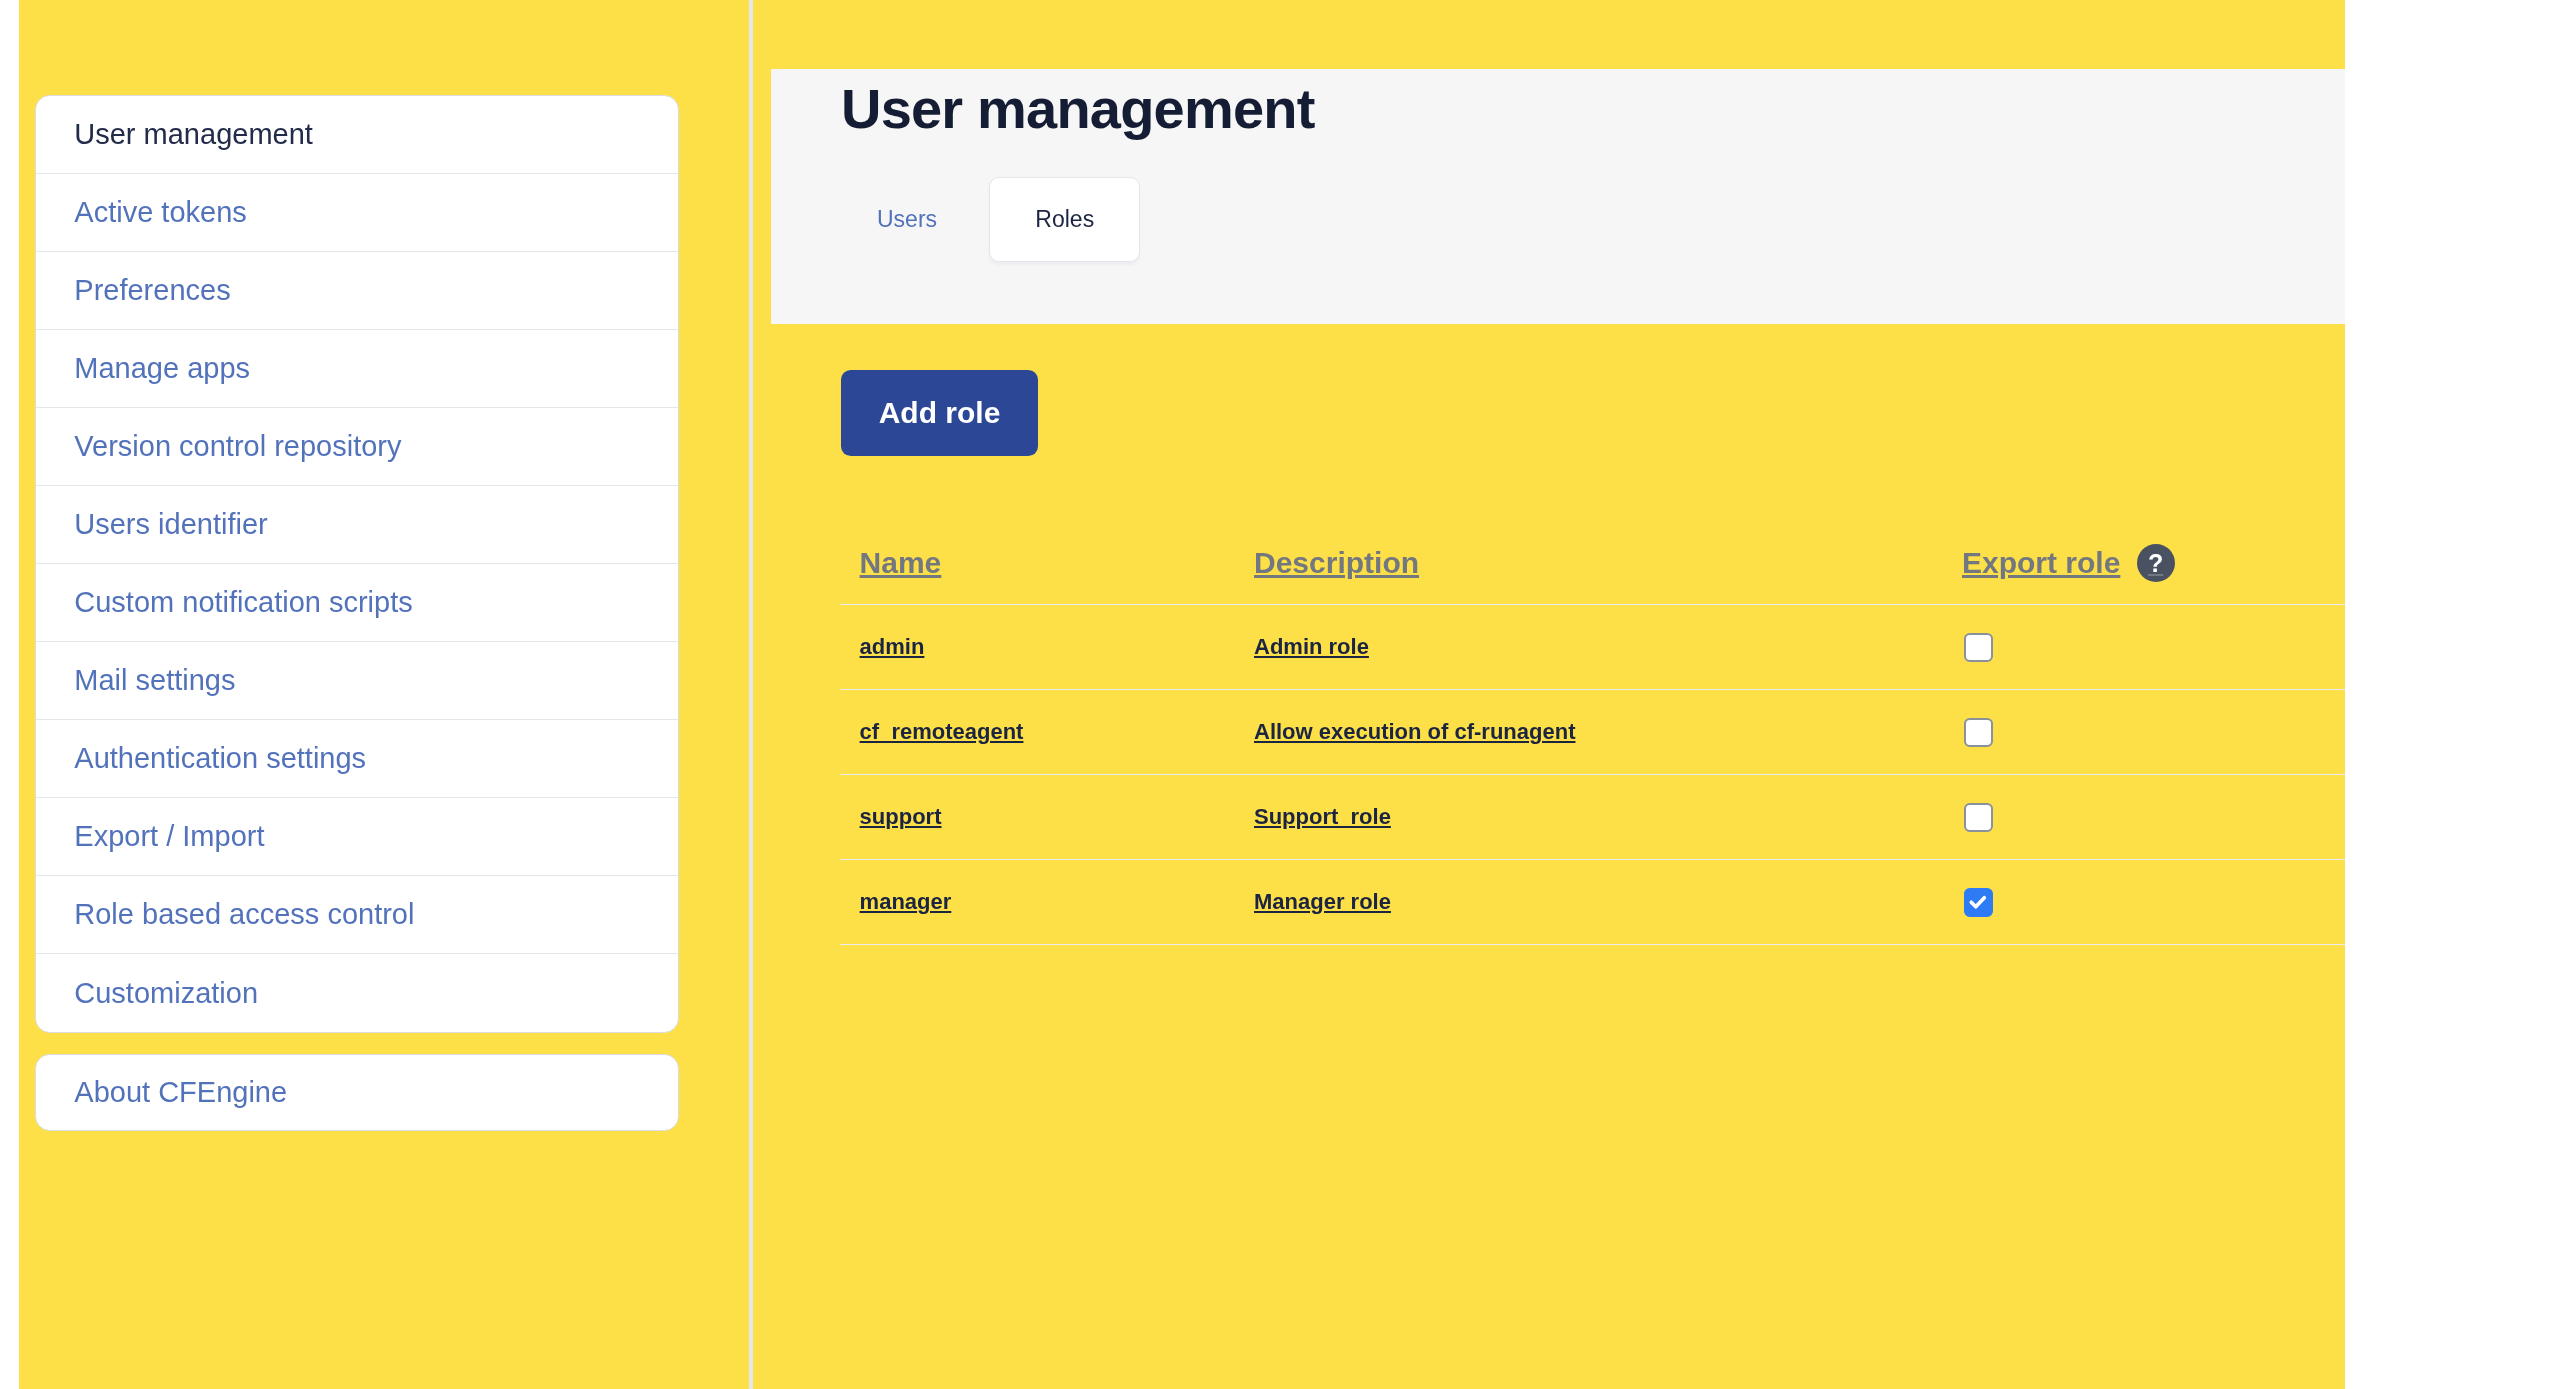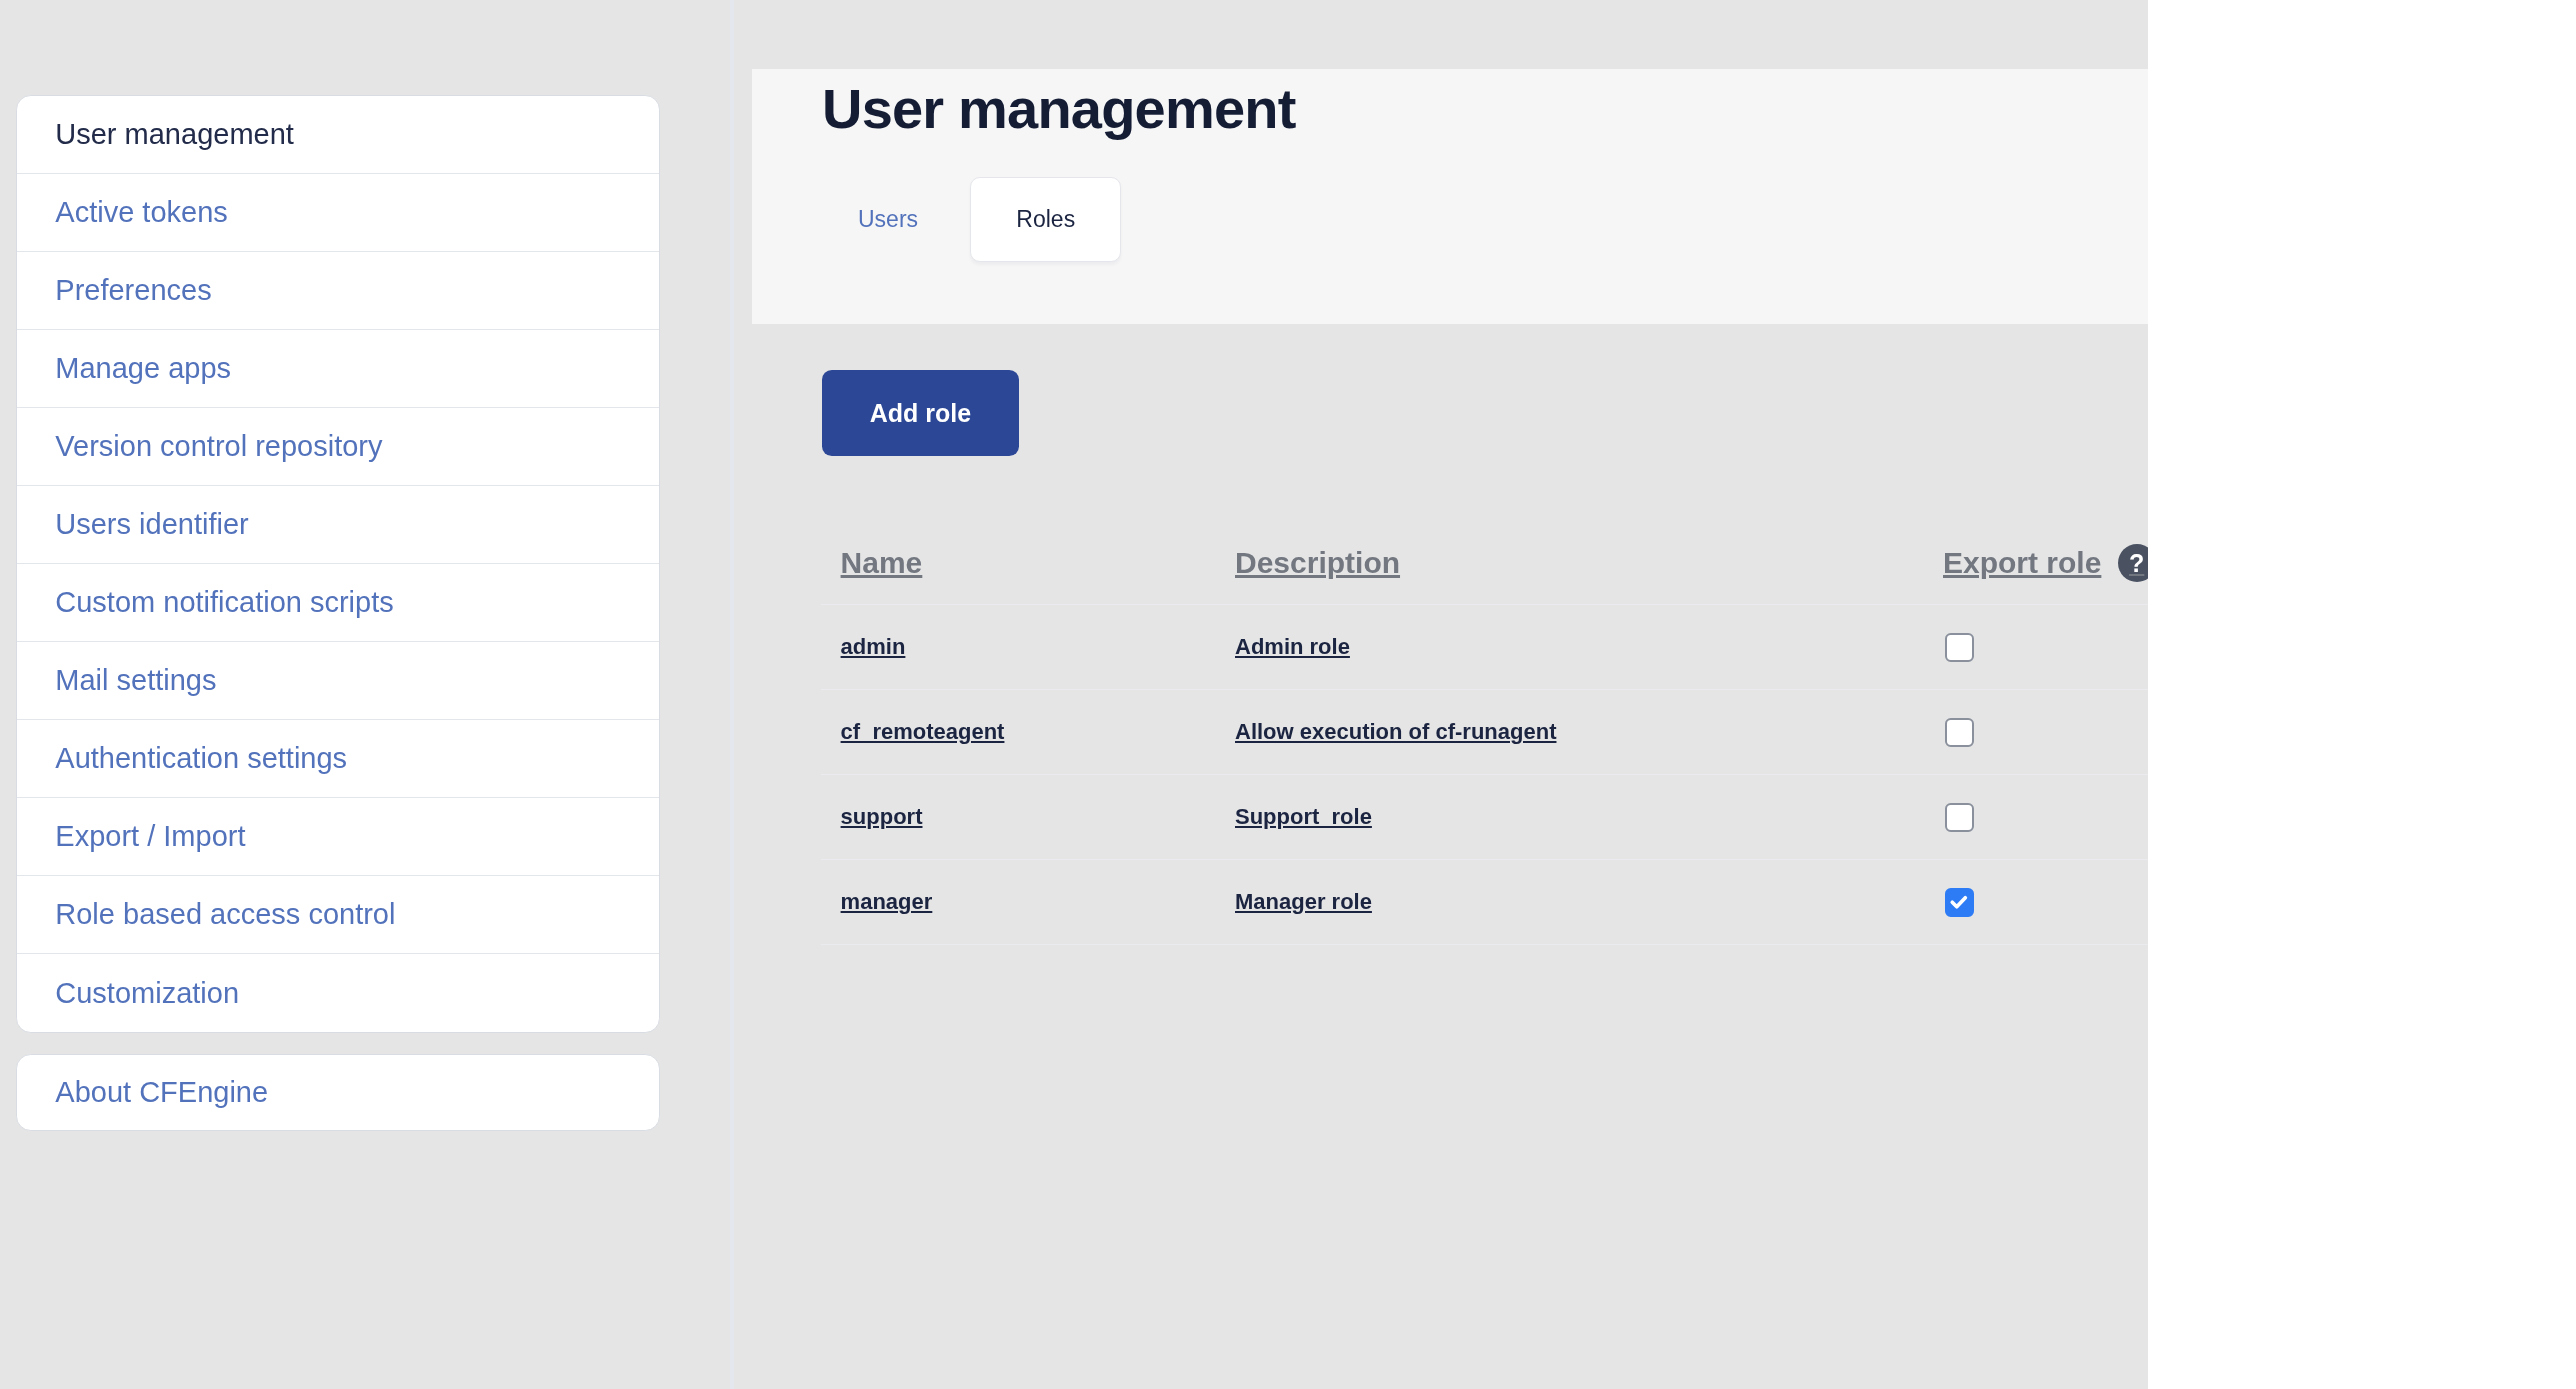--- a/index.html
+++ b/index.html
@@ -1,17 +1,17 @@
 <!DOCTYPE html>
 <html style="font-size:13px"><head>
 <meta charset="utf-8">
 <style>
   html,body{margin:0;padding:0;background:#ffffff;}
   body{font-family:"Liberation Sans","DejaVu Sans",sans-serif;-webkit-font-smoothing:antialiased;}
-  #app{position:relative;width:2148px;height:1390px;background:#e5e5e5;overflow:hidden;}
+  #app{position:relative;width:2326px;height:1390px;background:#fde047;overflow:hidden;margin-left:19px;}
 
   
   .sidebar-card{position:absolute;left:16.3px;width:644px;background:#fff;
     border:1.6px solid #d9dde3;border-radius:14.7px;box-sizing:border-box;overflow:hidden;}
   #nav-card{top:95px;}
   #about-card{top:1054px;}
   .side-item{display:flex;align-items:center;height:78px;box-sizing:border-box;
     padding:0 19.6px 0 38px;font-size:29px;color:#5272bb;text-decoration:none;
     border-bottom:1.6px solid #e3e6eb;cursor:pointer;white-space:nowrap;}
   .side-item:last-child{border-bottom:none;}
@@ -25,21 +25,21 @@
   .page-title{position:absolute;left:70px;top:6.5px;margin:0;font-size:56px;line-height:65px;
     font-weight:700;letter-spacing:-0.8px;color:#151d35;white-space:nowrap;}
   .tabs{position:absolute;left:70px;top:108px;height:85px;display:flex;align-items:stretch;}
   .tab{display:flex;align-items:center;font-size:23px;text-decoration:none;box-sizing:border-box;}
   .tab-users{color:#5272bb;padding:0 36px;cursor:pointer;}
   .tab-roles{margin-left:16.3px;padding:0 45px;color:#1b2440;background:#ffffff;
     border:1.6px solid #e4e6eb;border-radius:9.8px;box-shadow:0 2.4px 3.3px rgba(20,28,51,0.04);cursor:default;}
 
   
   .add-btn{position:absolute;left:822px;top:370px;width:197px;height:86px;
-    background:#2b4795;color:#ffffff;font-family:inherit;font-size:25px;font-weight:700;
+    background:#2b4795;color:#ffffff;font-family:inherit;font-size:30px;font-weight:700;
     border:none;border-radius:9.8px;cursor:pointer;}
 
   
   .roles-table{position:absolute;left:821px;top:522px;width:1710px;}
   .trow{display:flex;align-items:center;border-bottom:1.6px solid #e9ebef;box-sizing:border-box;text-decoration:underline;}
   .trow.head{height:83px;font-size:30px;font-weight:700;color:#727780;}
   .trow.body{height:85px;font-size:22px;font-weight:700;color:#1b2440;}
   .cell{box-sizing:border-box;white-space:nowrap;overflow:visible;}
   .c-name{width:414px;padding-left:19.6px;}
   .c-desc{width:708px;}

